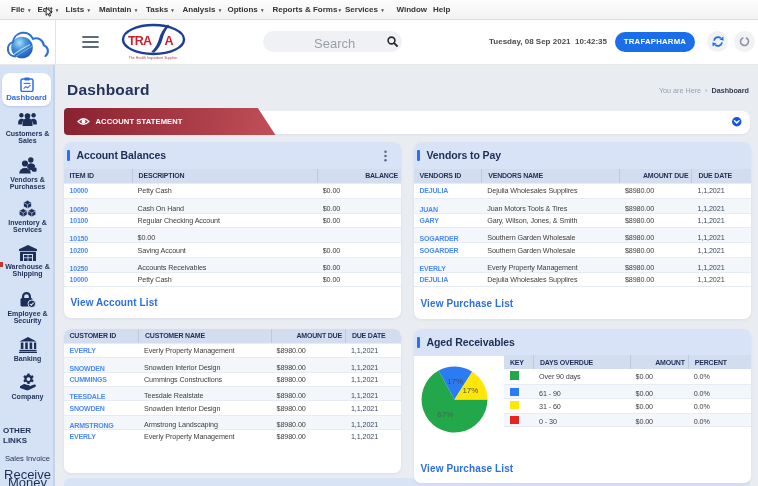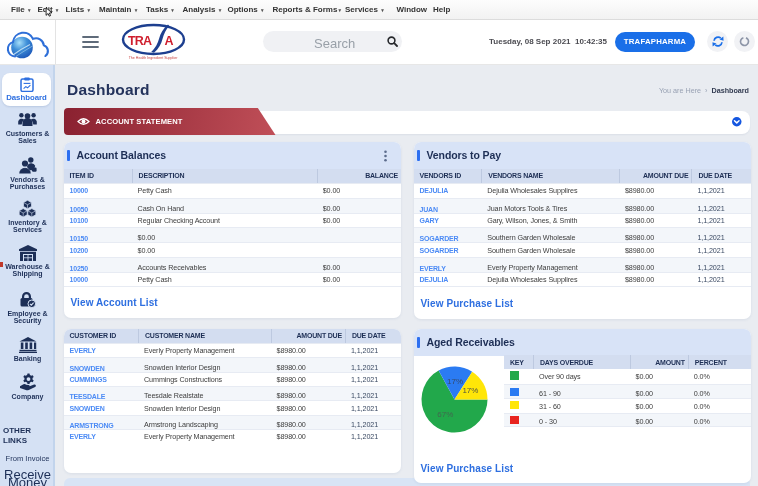--- a/index.html
+++ b/index.html
@@ -213,21 +213,21 @@
     Banking
   </div>
   <div class="sbitem" style="top:308px">
     <svg width="18" height="18" viewBox="0 0 18 18" fill="#1d2f57">
       <path d="M10.5 0.5 l0.4 1.6 a3.8 3.8 0 0 1 1.2 0.7 l1.6 -0.5 l1 1.7 l-1.2 1.1 a3.8 3.8 0 0 1 0 1.4 l1.2 1.1 l-1 1.7 l-1.6 -0.5 a3.8 3.8 0 0 1 -1.2 0.7 l-0.4 1.6 h-2 l-0.4 -1.6 a3.8 3.8 0 0 1 -1.2 -0.7 l-1.6 0.5 l-1 -1.7 l1.2 -1.1 a3.8 3.8 0 0 1 0 -1.4 l-1.2 -1.1 l1 -1.7 l1.6 0.5 a3.8 3.8 0 0 1 1.2 -0.7 l0.4 -1.6 z M9.5 4.2 a1.9 1.9 0 1 0 0 3.8 a1.9 1.9 0 0 0 0 -3.8 z"></path>
       <path d="M1 13.2 l3.5 -2 a2 2 0 0 1 2.6 0.6 l2.4 0.1 a1.2 1.2 0 0 1 1.1 1.3 l4.5 -1.6 a1.3 1.3 0 0 1 1 2.4 l-6.3 2.9 a4 4 0 0 1 -3 0.1 l-5.8 -2 z"></path>
     </svg>
     Company
   </div>
   <div style="position:absolute;left:3px;top:361px;color:#1d2f57;font-size:8px;font-weight:bold;line-height:10.4px;">OTHER<br>LINKS</div>
-  <div class="sbitem" style="top:390px;font-weight:normal;font-size:7.6px;">From Invoice</div>
+  <div class="sbitem" style="top:390px;font-weight:normal;font-size:7.6px;">Sales Invoice</div>
   <div class="sbitem" style="top:406px;font-weight:normal;font-size:13px;line-height:8.2px;">Receive<br>Money From</div>
 </div>
 <div class="abs" style="left:0;top:262px;width:2.5px;height:5px;background:#c0392b;"></div>
 
 <div id="main">
   <h1>Dashboard</h1>
   <div id="crumb">You are Here &nbsp;›&nbsp; <b>Dashboard</b></div>
   <div id="whitebar"></div>
   <div id="ribbon"><svg width="13" height="9" viewBox="0 0 13 9" style="margin-right:6px">
         <path d="M1,4.5 Q6.5,-1 12,4.5 Q6.5,10 1,4.5 z" fill="none" stroke="#fff" stroke-width="1.2"></path>
@@ -266,20 +266,21 @@
         <div class="c id" style="width:68.1px">10100</div>
         <div class="c" style="width:185.1px">Regular Checking Account</div>
         <div class="c" style="width:84.3px">$0.00</div>
       </div>
     <div class="trow alt">
         <div class="c id" style="width:68.1px">10150</div>
         <div class="c" style="width:84.3px">$0.00</div>
       </div>
     <div class="trow">
         <div class="c id" style="width:68.1px">10200</div>
+        <div class="c" style="width:185.1px">Saving Account</div>
         <div class="c" style="width:84.3px">$0.00</div>
       </div>
     <div class="trow alt">
         <div class="c id" style="width:68.1px">10250</div>
         <div class="c" style="width:185.1px">Accounts Receivables</div>
         <div class="c" style="width:84.3px">$0.00</div>
       </div>
     <div class="trow lastr">
         <div class="c id" style="width:68.1px">10000</div>
         <div class="c" style="width:185.1px">Petty Cash</div>

